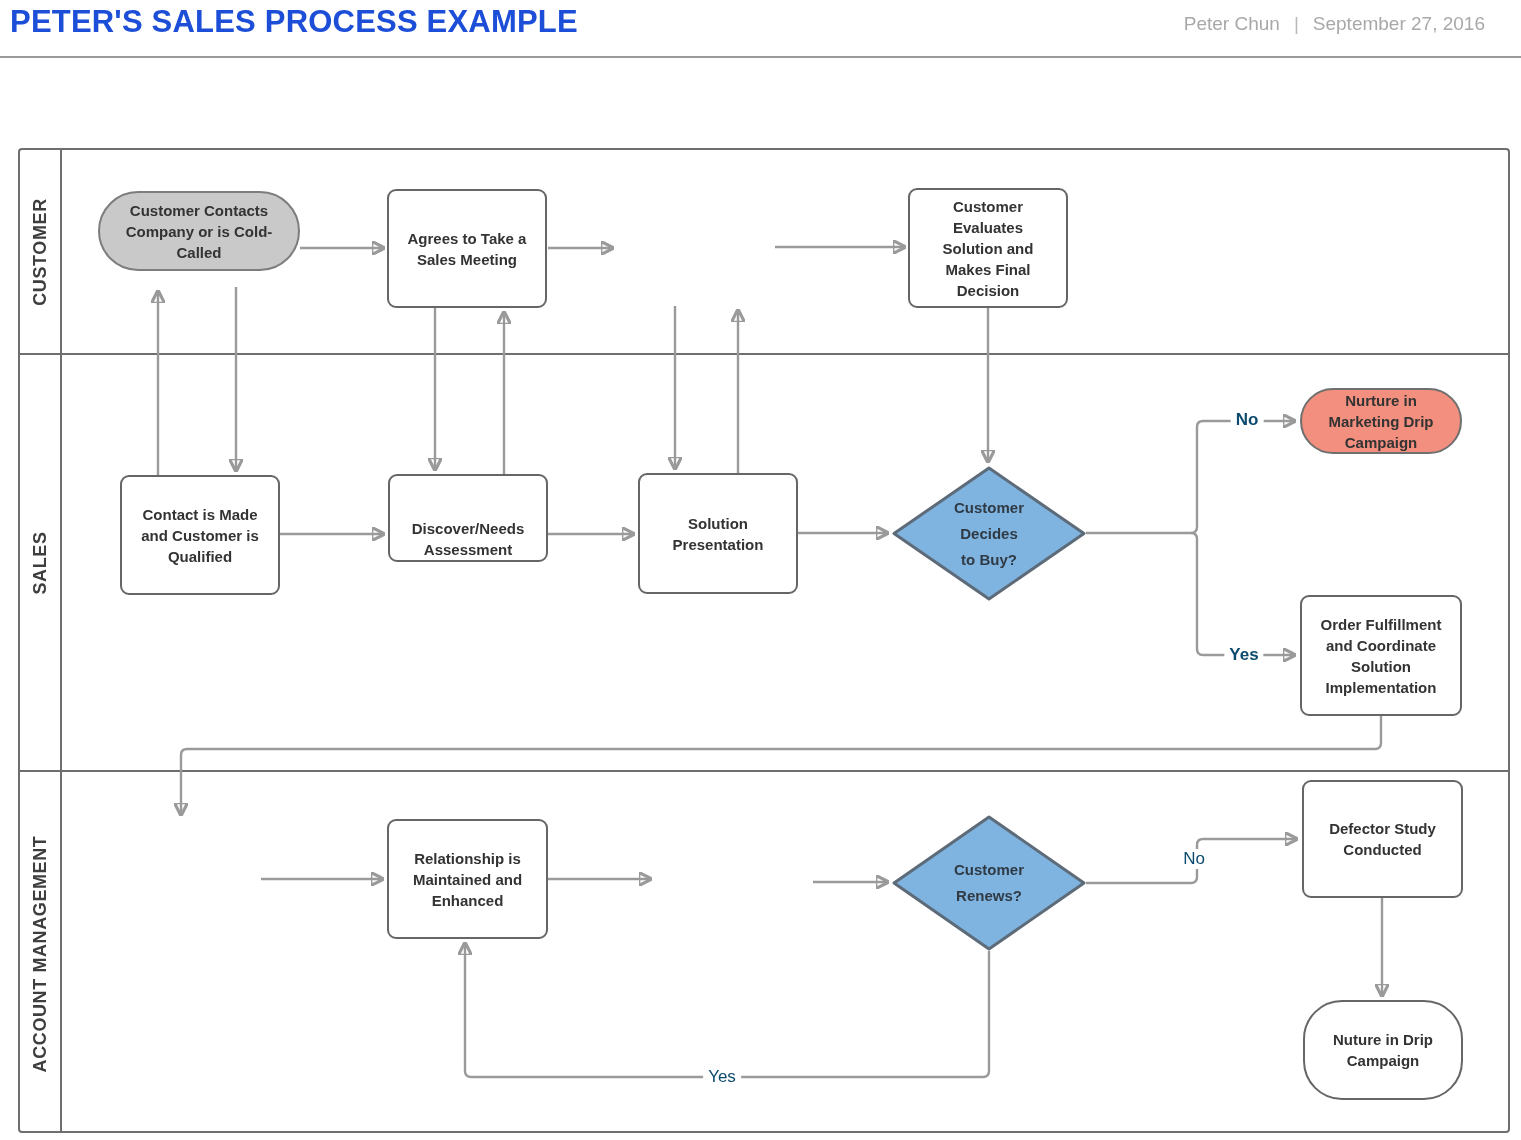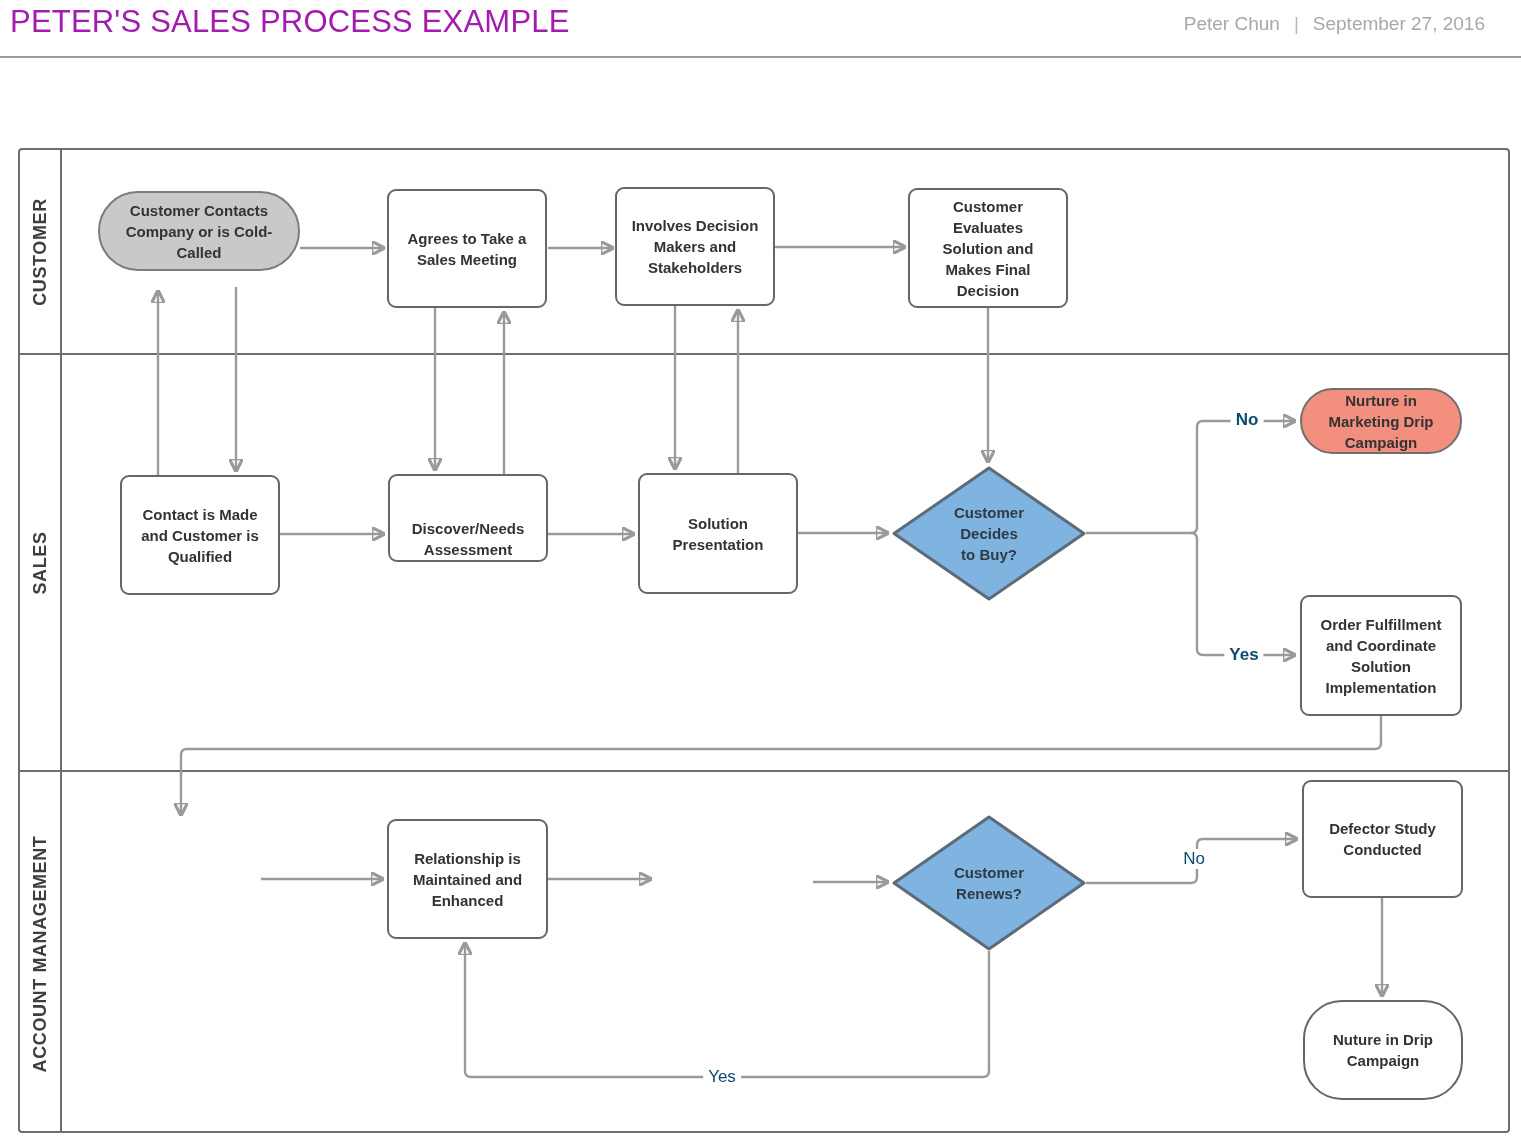--- a/index.html
+++ b/index.html
@@ -1,21 +1,21 @@
 <!DOCTYPE html>
 <html><head>
 <meta charset="utf-8">
 <style>
   * { margin:0; padding:0; box-sizing:border-box; }
   body { background:#fff; font-family:"Liberation Sans", sans-serif; }
   .page { position:relative; width:1521px; height:1140px; background:#fff; overflow:hidden; }
 
   
   .hdr { position:absolute; left:0; top:0; width:1521px; height:58px; border-bottom:2px solid #9a9a9a; }
-  .hdr h1 { position:absolute; left:10px; top:4px; font-size:31px; font-weight:normal; color:#a21caf; letter-spacing:0.2px; }
+  .hdr h1 { position:absolute; left:10px; top:4px; font-size:31px; font-weight:bold; color:#1d4ed8; letter-spacing:0.2px; }
   .meta { position:absolute; right:36px; top:13px; font-size:19px; color:#a8a8a8; white-space:nowrap; }
   .meta .pipe { margin:0 14px; color:#b9b9b9; }
 
   
   .lanes { position:absolute; left:18px; top:148px; width:1492px; height:985px;
            border:2px solid #6e6e6e; border-radius:4px; }
   .lane { position:absolute; left:0; right:0; }
   .lane-1 { top:0; height:205px; border-bottom:2px solid #6e6e6e; }
   .lane-2 { top:205px; height:417px; border-bottom:2px solid #6e6e6e; }
   .lane-3 { top:622px; height:363px; }
@@ -30,21 +30,21 @@
   
   .node { position:absolute; z-index:2; display:flex; align-items:center; justify-content:center;
           text-align:center; font-weight:bold; font-size:15px; line-height:21px; color:#333; }
   .proc { background:#fff; border:2.6px solid #666; border-radius:9px; padding:0 8px; }
   .pill-gray { background:#c9c9c9; border:2.6px solid #7d7d7d; border-radius:40px; padding:0 14px; }
   .pill-red  { background:#f28f7e; border:2.6px solid #6f6f6f; border-radius:33px; padding:0 8px; }
   .pill-white{ background:#fff; border:2.6px solid #666; border-radius:39px; padding:0 10px; }
   .diamond { position:absolute; z-index:2; }
   .diamond svg { position:absolute; left:0; top:0; }
   .dtext { position:absolute; inset:0; display:flex; align-items:center; justify-content:center;
-           text-align:center; padding:0 60px; font-weight:bold; font-size:15px; line-height:21px; color:#2f3a44; }
+           text-align:center; padding:0 60px; font-weight:bold; font-size:15px; line-height:26px; color:#2f3a44; }
 
   
   .n-contacts   { left:98px;  top:191px; width:202px; height:80px; }
   .n-agrees     { left:387px; top:189px; width:160px; height:119px; }
   .n-involves   { left:615px; top:187px; width:160px; height:119px; }
   .n-evaluates  { left:908px; top:188px; width:160px; height:120px; padding:0 18px; }
   .n-contact    { left:120px; top:475px; width:160px; height:120px; }
   .n-discover   { left:388px; top:474px; width:160px; height:88px;align-items:flex-end; }
   .n-solution   { left:638px; top:473px; width:160px; height:121px; }
   .n-decides    { left:892px; top:466px; width:194px; height:135px; }
@@ -121,23 +121,20 @@
     <path d="M1382 898 V995" marker-end="url(#arw)"></path>
     <path d="M989 951 V1071 Q989 1077 983 1077 H471 Q465 1077 465 1071 V944" marker-end="url(#arw)"></path>
   </svg>
 
   <div class="node pill-gray n-contacts">
     <span>Customer Contacts Company or is Cold-Called</span>
   </div>
   <div class="node proc n-agrees">
     <span>Agrees to Take a Sales Meeting</span>
   </div>
-  <div class="node proc n-involves">
-    <span>Involves Decision Makers and Stakeholders</span>
-  </div>
   <div class="node proc n-evaluates">
     <span>Customer Evaluates Solution and Makes Final Decision</span>
   </div>
 
   <div class="node proc n-contact">
     <span>Contact is Made and Customer is Qualified</span>
   </div>
   <div class="node proc n-discover">
     <span>Discover/Needs Assessment</span>
   </div>

